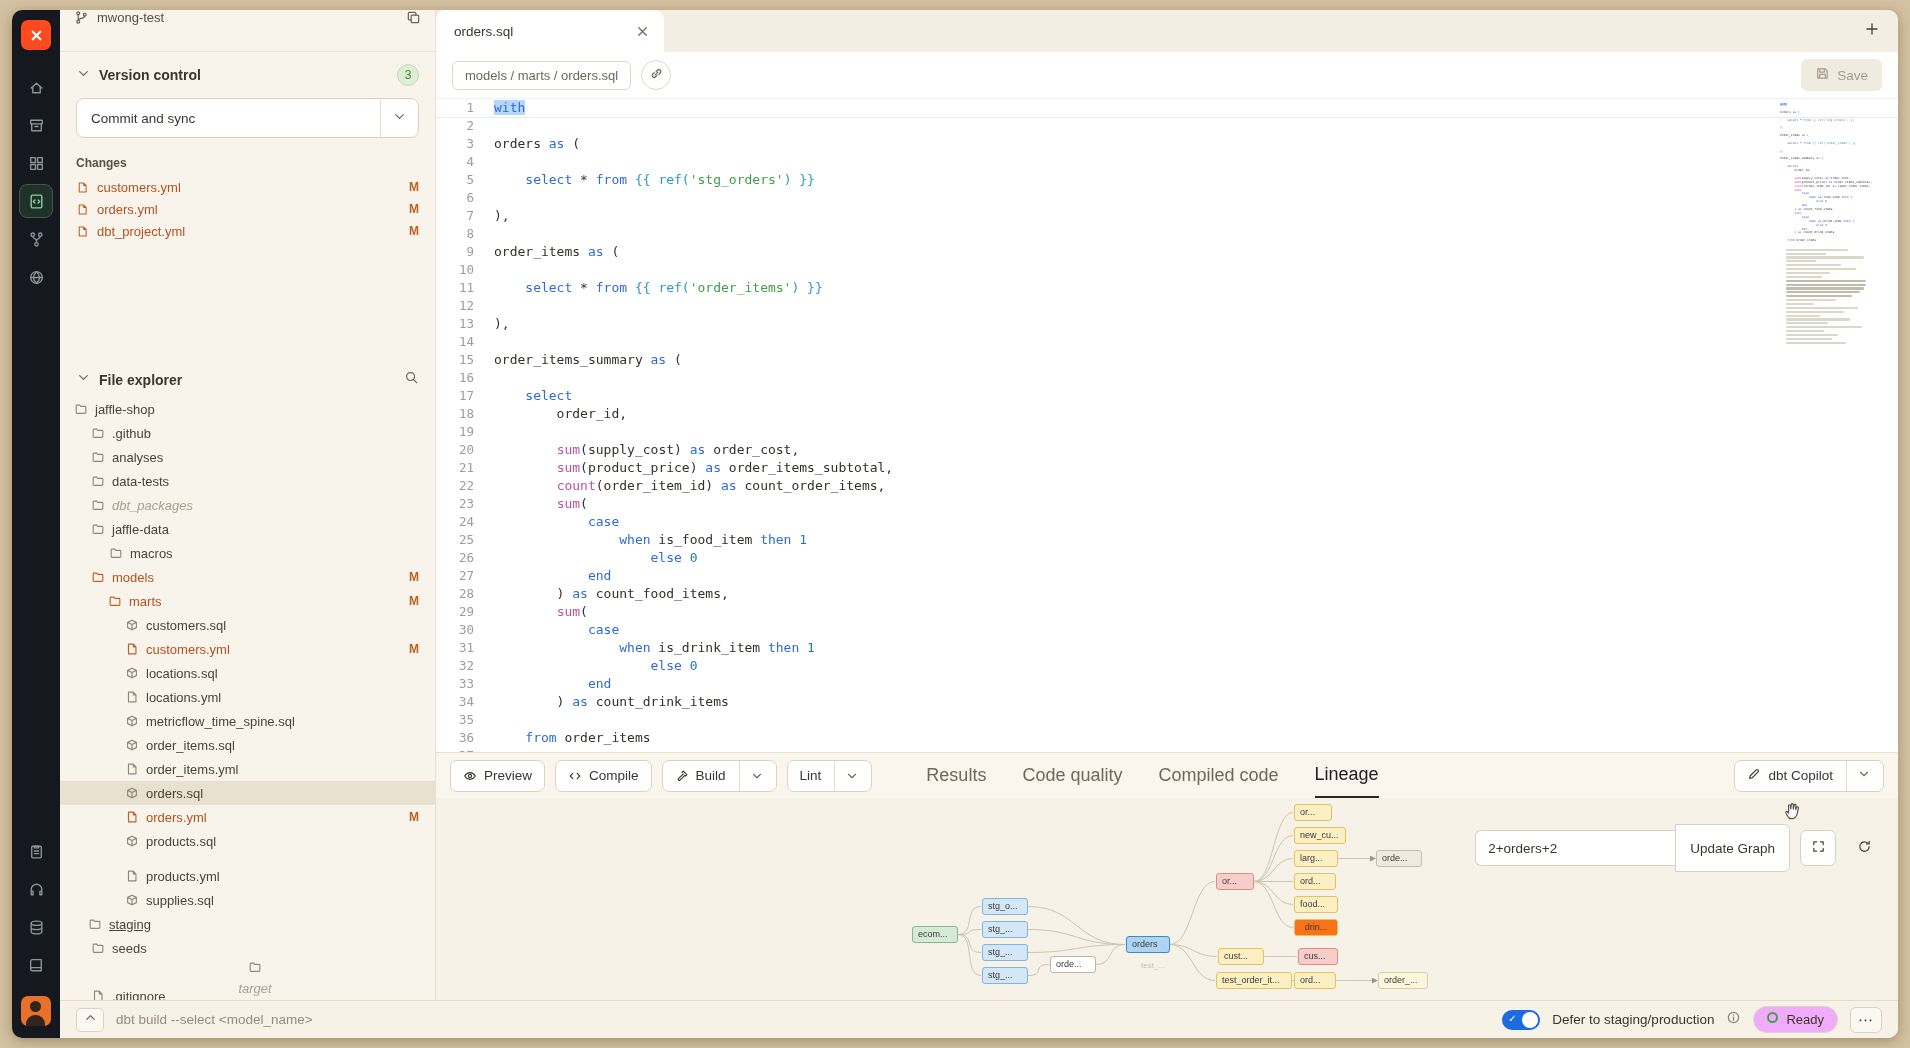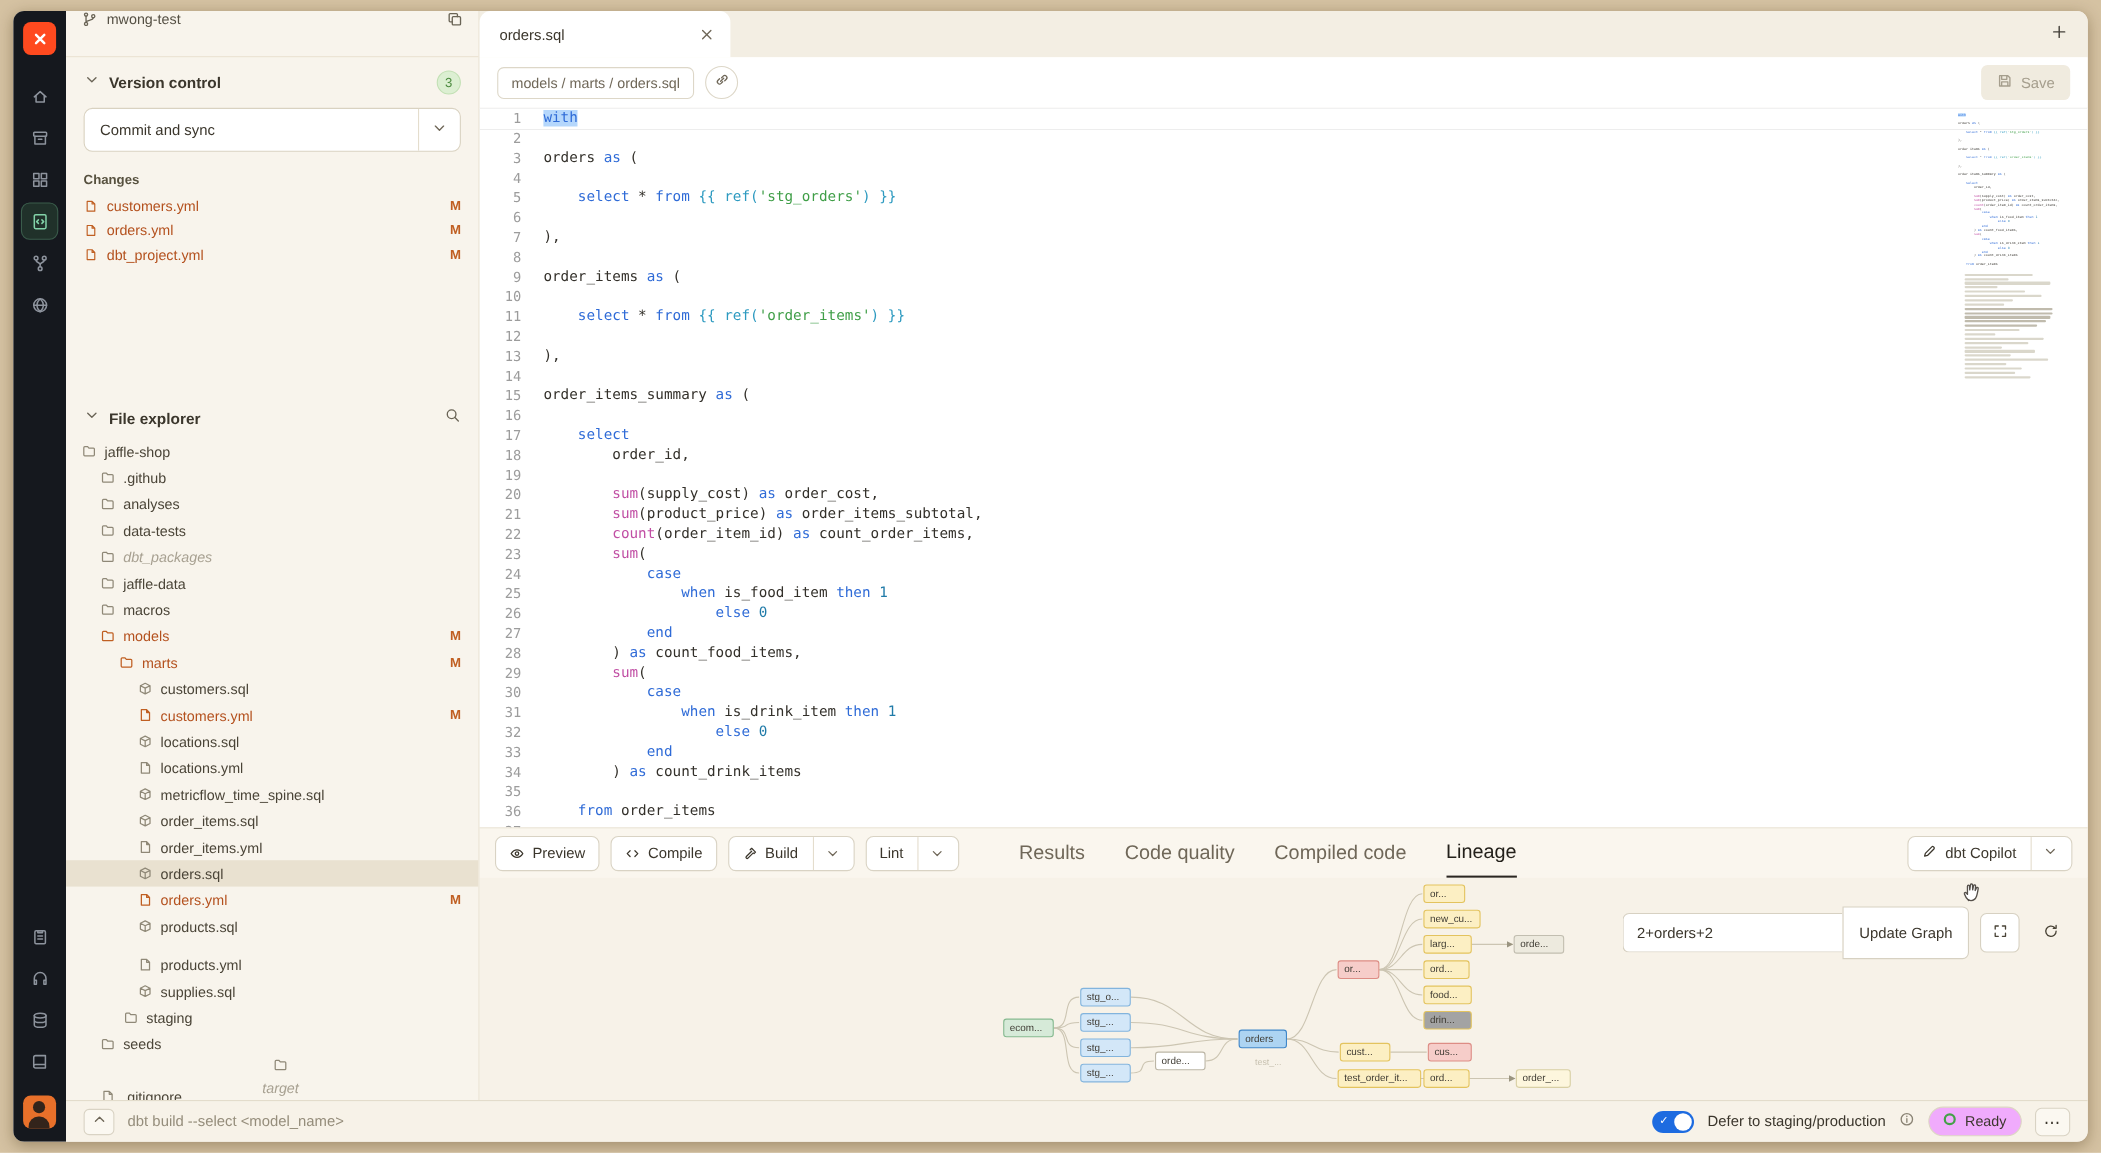--- a/index.html
+++ b/index.html
@@ -285,21 +285,21 @@
                   <path d="M2.5 4.5a1 1 0 0 1 1-1h3l1.3 1.5h4.7a1 1 0 0 1 1 1v6a1 1 0 0 1-1 1h-9a1 1 0 0 1-1-1z"></path>
                 </svg>
                 <span>dbt_packages</span>
               </div>
               <div class="trow" style="padding-left: 31px;">
                 <svg class="ic" viewBox="0 0 16 16" fill="none" stroke="currentColor" stroke-width="1.3" stroke-linecap="round" stroke-linejoin="round">
                   <path d="M2.5 4.5a1 1 0 0 1 1-1h3l1.3 1.5h4.7a1 1 0 0 1 1 1v6a1 1 0 0 1-1 1h-9a1 1 0 0 1-1-1z"></path>
                 </svg>
                 <span>jaffle-data</span>
               </div>
-              <div class="trow" style="padding-left: 31px;">
+              <div class="trow" style="padding-left: 31px; margin-left: 18px;">
                 <svg class="ic" viewBox="0 0 16 16" fill="none" stroke="currentColor" stroke-width="1.3" stroke-linecap="round" stroke-linejoin="round">
                   <path d="M2.5 4.5a1 1 0 0 1 1-1h3l1.3 1.5h4.7a1 1 0 0 1 1 1v6a1 1 0 0 1-1 1h-9a1 1 0 0 1-1-1z"></path>
                 </svg>
                 <span>macros</span>
               </div>
               <div class="trow mod" style="padding-left: 31px;">
                 <svg class="ic" viewBox="0 0 16 16" fill="none" stroke="currentColor" stroke-width="1.3" stroke-linecap="round" stroke-linejoin="round">
                   <path d="M2.5 4.5a1 1 0 0 1 1-1h3l1.3 1.5h4.7a1 1 0 0 1 1 1v6a1 1 0 0 1-1 1h-9a1 1 0 0 1-1-1z"></path>
                 </svg>
                 <span>models</span>
@@ -379,21 +379,21 @@
                   <path d="M4 2.5h5.5l3 3V13.5H4zM9.5 2.5v3h3"></path>
                 </svg>
                 <span>products.yml</span>
               </div>
               <div class="trow" style="padding-left: 65px;">
                 <svg class="ic" viewBox="0 0 16 16" fill="none" stroke="currentColor" stroke-width="1.3" stroke-linecap="round" stroke-linejoin="round">
                   <path d="M8 2.5 13 5v6l-5 2.5L3 11V5zM3 5l5 2.5L13 5M8 7.5v6"></path>
                 </svg>
                 <span>supplies.sql</span>
               </div>
-              <div class="trow" style="padding-left: 52px;">
+              <div class="trow" style="padding-left: 28px; text-decoration: underline;">
                 <svg class="ic" viewBox="0 0 16 16" fill="none" stroke="currentColor" stroke-width="1.3" stroke-linecap="round" stroke-linejoin="round">
                   <path d="M2.5 4.5a1 1 0 0 1 1-1h3l1.3 1.5h4.7a1 1 0 0 1 1 1v6a1 1 0 0 1-1 1h-9a1 1 0 0 1-1-1z"></path>
                 </svg>
                 <span>staging</span>
               </div>
               <div class="trow" style="padding-left: 31px;">
                 <svg class="ic" viewBox="0 0 16 16" fill="none" stroke="currentColor" stroke-width="1.3" stroke-linecap="round" stroke-linejoin="round">
                   <path d="M2.5 4.5a1 1 0 0 1 1-1h3l1.3 1.5h4.7a1 1 0 0 1 1 1v6a1 1 0 0 1-1 1h-9a1 1 0 0 1-1-1z"></path>
                 </svg>
                 <span>seeds</span>
@@ -762,21 +762,21 @@
               <div class="lnode" style="background: rgb(173, 212, 242); border-color: rgb(63, 135, 201); left: 690px; top: 138px; width: 44px;">orders</div>
               <div class="lnode ghost" style="left: 700px; top: 160px;">test_...</div>
               <div class="lnode" style="background: rgb(246, 205, 201); border-color: rgb(221, 141, 133); left: 780px; top: 75px; width: 38px;">or...</div>
               <div class="lnode" style="background: rgb(252, 239, 195); border-color: rgb(227, 195, 94); left: 782px; top: 150px;">cust...</div>
               <div class="lnode" style="background: rgb(252, 239, 195); border-color: rgb(227, 195, 94); left: 780px; top: 174px; width: 76px;">test_order_it...</div>
               <div class="lnode" style="background: rgb(252, 239, 195); border-color: rgb(227, 195, 94); left: 858px; top: 6px; width: 38px;">or...</div>
               <div class="lnode" style="background: rgb(252, 239, 195); border-color: rgb(227, 195, 94); left: 858px; top: 29px; width: 52px;">new_cu...</div>
               <div class="lnode" style="background: rgb(252, 239, 195); border-color: rgb(227, 195, 94); left: 858px; top: 52px; width: 44px;">larg...</div>
               <div class="lnode" style="background: rgb(252, 239, 195); border-color: rgb(227, 195, 94); left: 858px; top: 75px; width: 42px;">ord...</div>
               <div class="lnode" style="background: rgb(252, 239, 195); border-color: rgb(227, 195, 94); left: 858px; top: 98px; width: 44px;">food...</div>
-              <div class="lnode" style="background: #a3a3a3; border-color: rgb(227, 195, 94); left: 858px; top: 121px; width: 44px;">drin...</div>
+              <div class="lnode" style="background: #f97316; border-color: rgb(227, 195, 94); left: 858px; top: 121px; width: 44px; text-align: center;">drin...</div>
               <div class="lnode" style="background: rgb(246, 205, 201); border-color: rgb(221, 141, 133); left: 862px; top: 150px; width: 40px;">cus...</div>
               <div class="lnode" style="background: rgb(252, 239, 195); border-color: rgb(227, 195, 94); left: 858px; top: 174px; width: 42px;">ord...</div>
               <div class="lnode" style="background: rgb(237, 234, 222); border-color: rgb(194, 190, 176); left: 940px; top: 52px;">orde...</div>
               <div class="lnode" style="background: rgb(253, 246, 221); border-color: rgb(216, 207, 164); left: 942px; top: 174px; width: 50px;">order_...</div>
             </div>
           <div class="lin-controls">
             <input class="lin-input" value="2+orders+2" style="">
             <button class="lin-update">Update Graph</button>
             <button class="lin-sq">
                 <span><svg class="ic" viewBox="0 0 16 16" fill="none" stroke="currentColor" stroke-width="1.3" stroke-linecap="round" stroke-linejoin="round">

